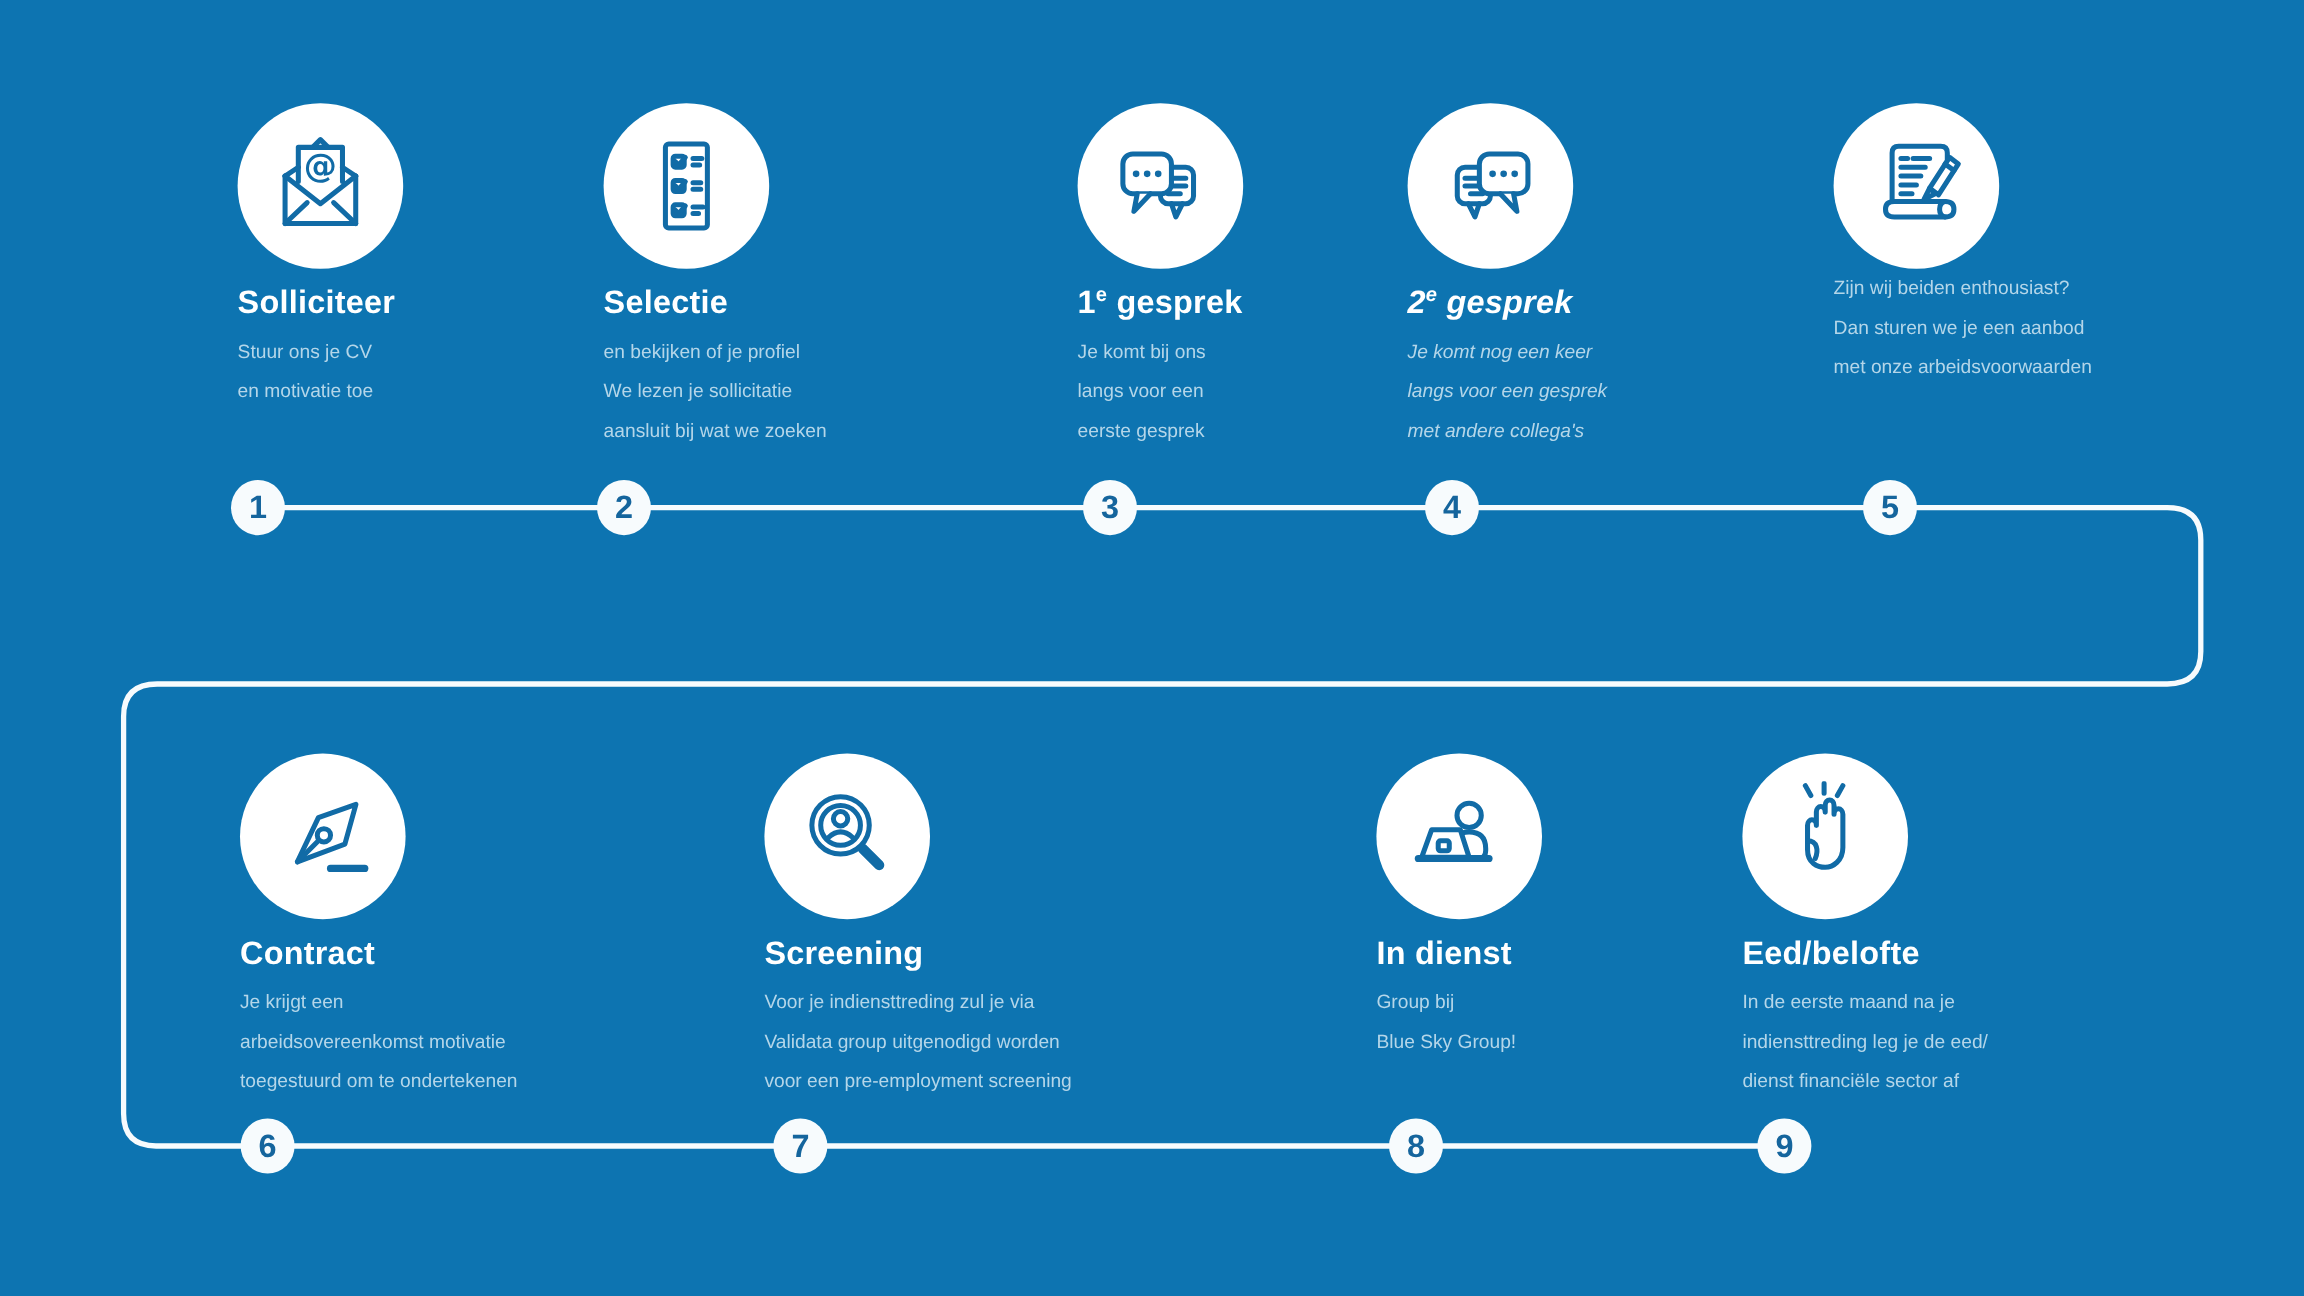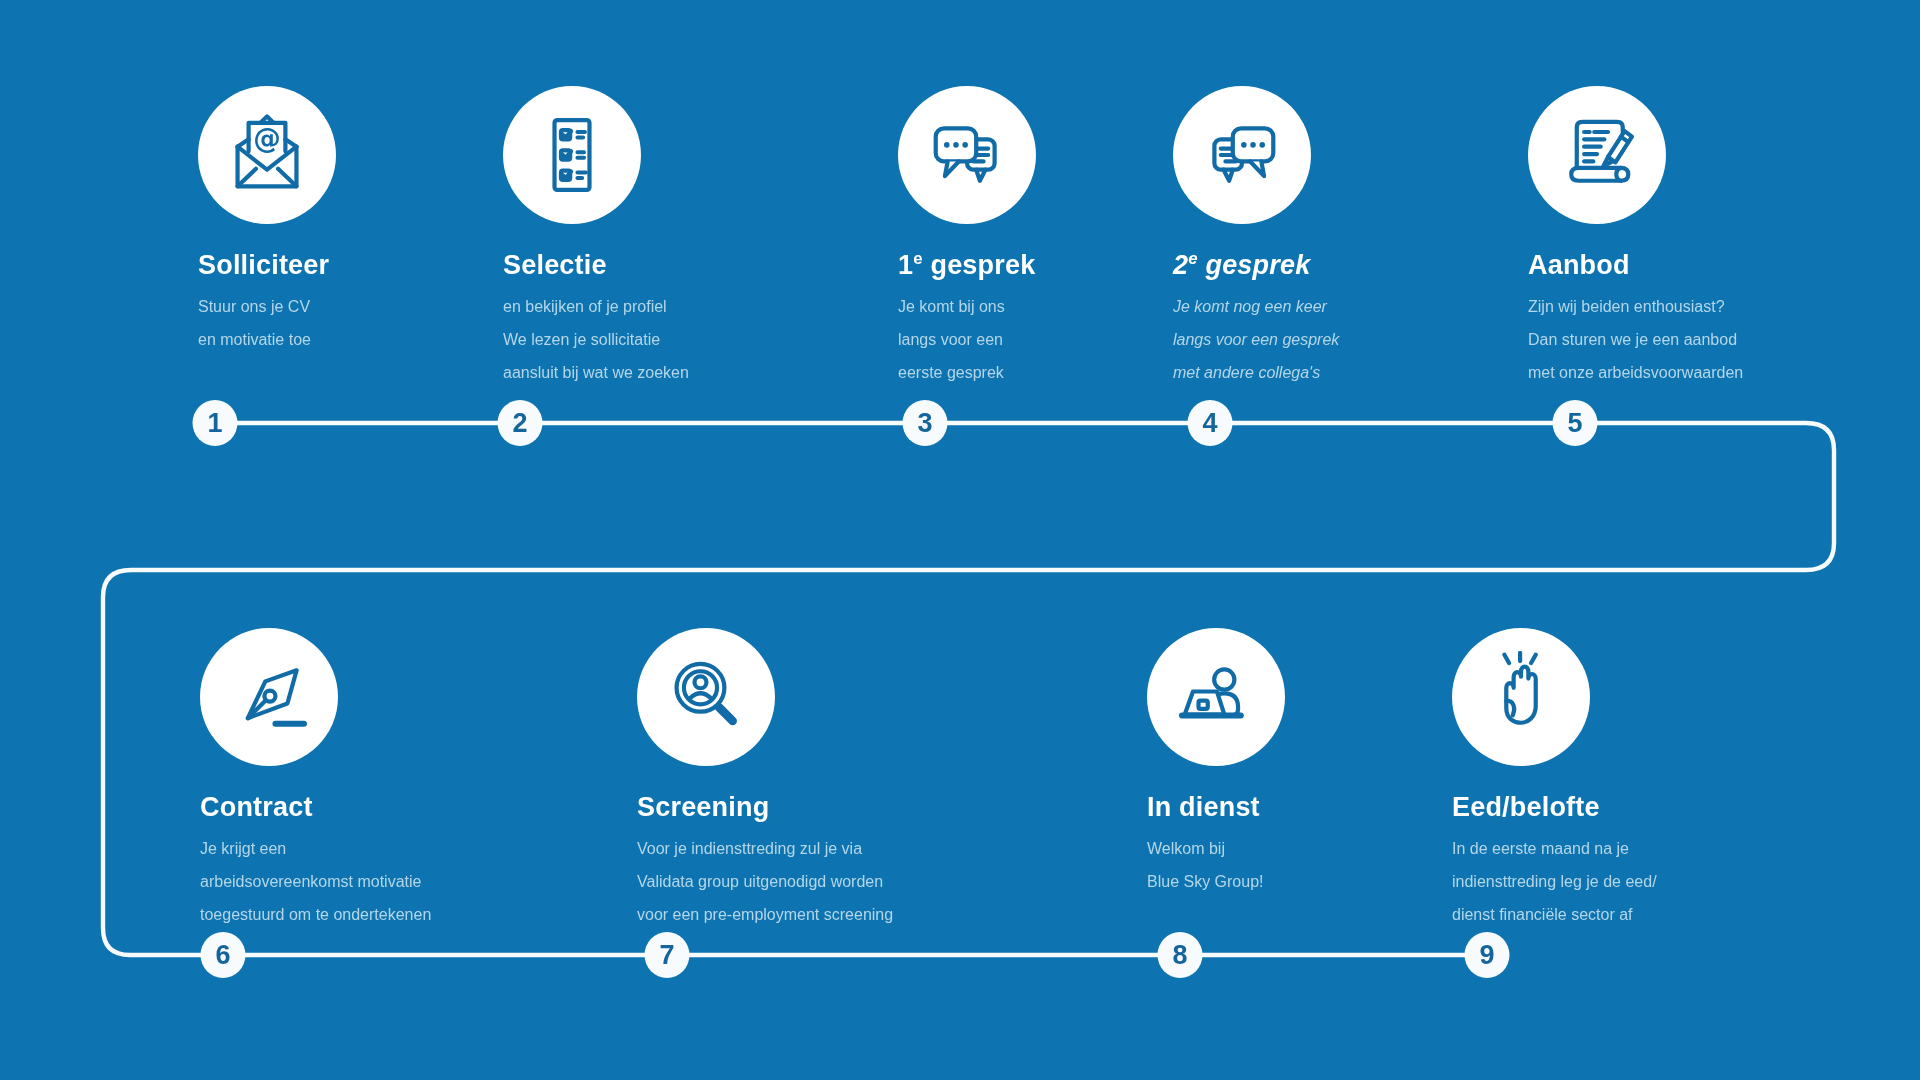--- a/index.html
+++ b/index.html
@@ -25,21 +25,21 @@
   }
   .icon-circle svg{width:92px;height:92px;}
   .icon-circle svg *{vector-effect:non-scaling-stroke;}
   svg .st{fill:none;stroke:currentColor;stroke-width:4.2;stroke-linecap:round;stroke-linejoin:round;}
   svg .wf{fill:#ffffff;}
   svg .dot{fill:currentColor;stroke:none;}
   svg .thick{stroke-width:8.5;}
   svg .base{stroke-width:6;}
   svg .attext{fill:currentColor;stroke:none;font-family:"DejaVu Sans",sans-serif;font-size:30px;font-weight:bold;}
   .title{
-    margin:26px 0 9px 0;font-size:27px;font-weight:700;color:var(--title);
+    margin:13px 0 9px 0;font-size:27px;font-weight:700;color:var(--title);
     letter-spacing:.2px;
   }
   .title sup{font-size:0.62em;vertical-align:super;line-height:0;}
   .desc{
     margin:0;font-size:16px;line-height:33px;color:var(--desc);font-weight:400;
   }
   .desc span{display:block;}
   .num{
     position:absolute;width:45px;height:46px;border-radius:50%;background:var(--line);
     transform:translate(-50%,-50%);
@@ -157,21 +157,20 @@
       <svg viewBox="0 0 100 100">
         <path class="st" d="M28 64 V20 Q28 14 34 14 H72 Q78 14 78 20 V44"></path>
         <path class="st" d="M36 25 H42 M47 25 H62 M36 33 H58 M36 41 H54 M36 49 H50 M36 57 H46"></path>
         <path class="st wf" d="M30 78 Q22 78 22 71 Q22 64 30 64 H76 Q84 64 84 71 Q84 78 76 78 Z"></path>
         <path class="st" d="M76 64 Q71 65 71 71 Q71 77 76 78"></path>
         <path class="st wf" d="M62 52 L80 24 L88 30 L70 58 Z"></path>
         <path class="st wf" d="M62 52 L57 62 L67 57 Z"></path>
         <path class="st" d="M76 30 L84 36"></path>
       </svg>
     </div>
-    <h2 class="title"><span>Aanbod</span><sup></sup><span></span></h2>
     <p class="desc">
       <span>Zijn wij beiden enthousiast?</span>
         <span>Dan sturen we je een aanbod</span>
         <span>met onze arbeidsvoorwaarden</span>
     </p>
   </div>
 
   <div class="step s6">
     <div class="icon-circle">
       <svg viewBox="0 0 100 100">
@@ -212,21 +211,21 @@
       <svg viewBox="0 0 100 100">
         <circle class="st" cx="59" cy="31" r="11"></circle>
         <path class="st" d="M44 66 V62 Q44 46 59 46 Q74 46 74 61 V63 Q74 70 67 70 H57"></path>
         <path class="st wf" d="M25 44 H51 L59 69 H16 Z"></path>
         <rect class="st" x="31" y="54" width="10" height="9" rx="2"></rect>
         <path class="st base" d="M13 70 H77"></path>
       </svg>
     </div>
     <h2 class="title"><span>In dienst</span><sup></sup><span></span></h2>
     <p class="desc">
-      <span>Welkom bij</span>
+      <span>Group bij</span>
         <span>Blue Sky Group!</span>
         <span></span>
     </p>
   </div>
 
   <div class="step s9">
     <div class="icon-circle">
       <svg viewBox="0 0 100 100">
         <path class="st" d="M37 13 L32 4 M49 11 V2 M61 13 L66 4"></path>
         <path class="st wf" d="M34 62 V40 c0-3 2-5 4-5 s4 2 4 5 v-12 c0-3 2-5 4-5 s4 2 4 5 v-6 c0-3 2-5 4-5 s4 2 4 5 v8 c0-3 2-5 4-5 s4 2 4 5 v30 c0 12-9 18-16 18 s-16-4-16-16 z"></path>

